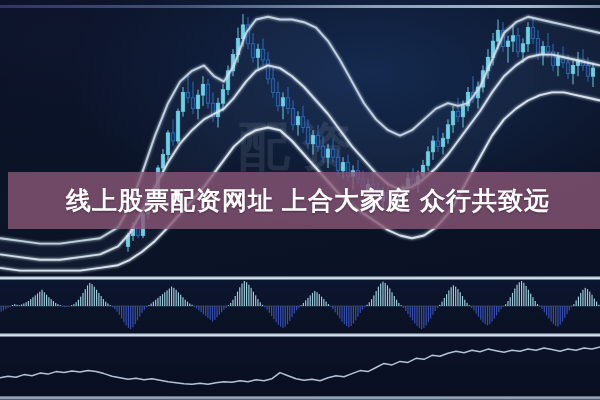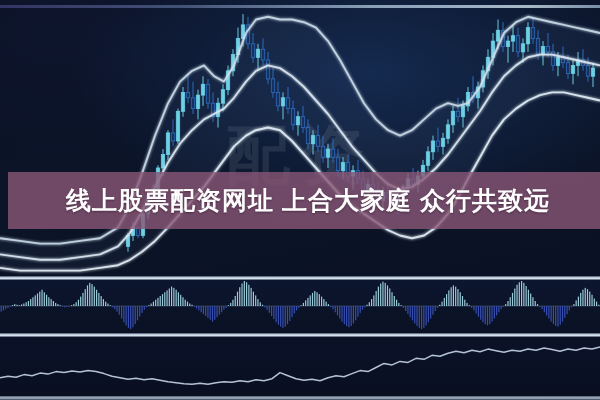--- a/index.html
+++ b/index.html
@@ -67,21 +67,21 @@
     position: absolute; inset: 0;
     background: linear-gradient(180deg, #0b1228 0%, #0a1024 60%, #090f20 100%);
   }
   .panel svg { position: absolute; inset: 0; display: block; }
   
   #watermark {
     position: absolute;
     left: 0; top: 112px;
     width: 600px;
     text-align: center;
-    font-size: 64px;
+    font-size: 52px;
     font-weight: bold;
     letter-spacing: 10px;
     color: rgba(226,232,240,0.10);
     white-space: nowrap;
     user-select: none;
     pointer-events: none;
   }
   
   #caption-band {
     position: absolute;

